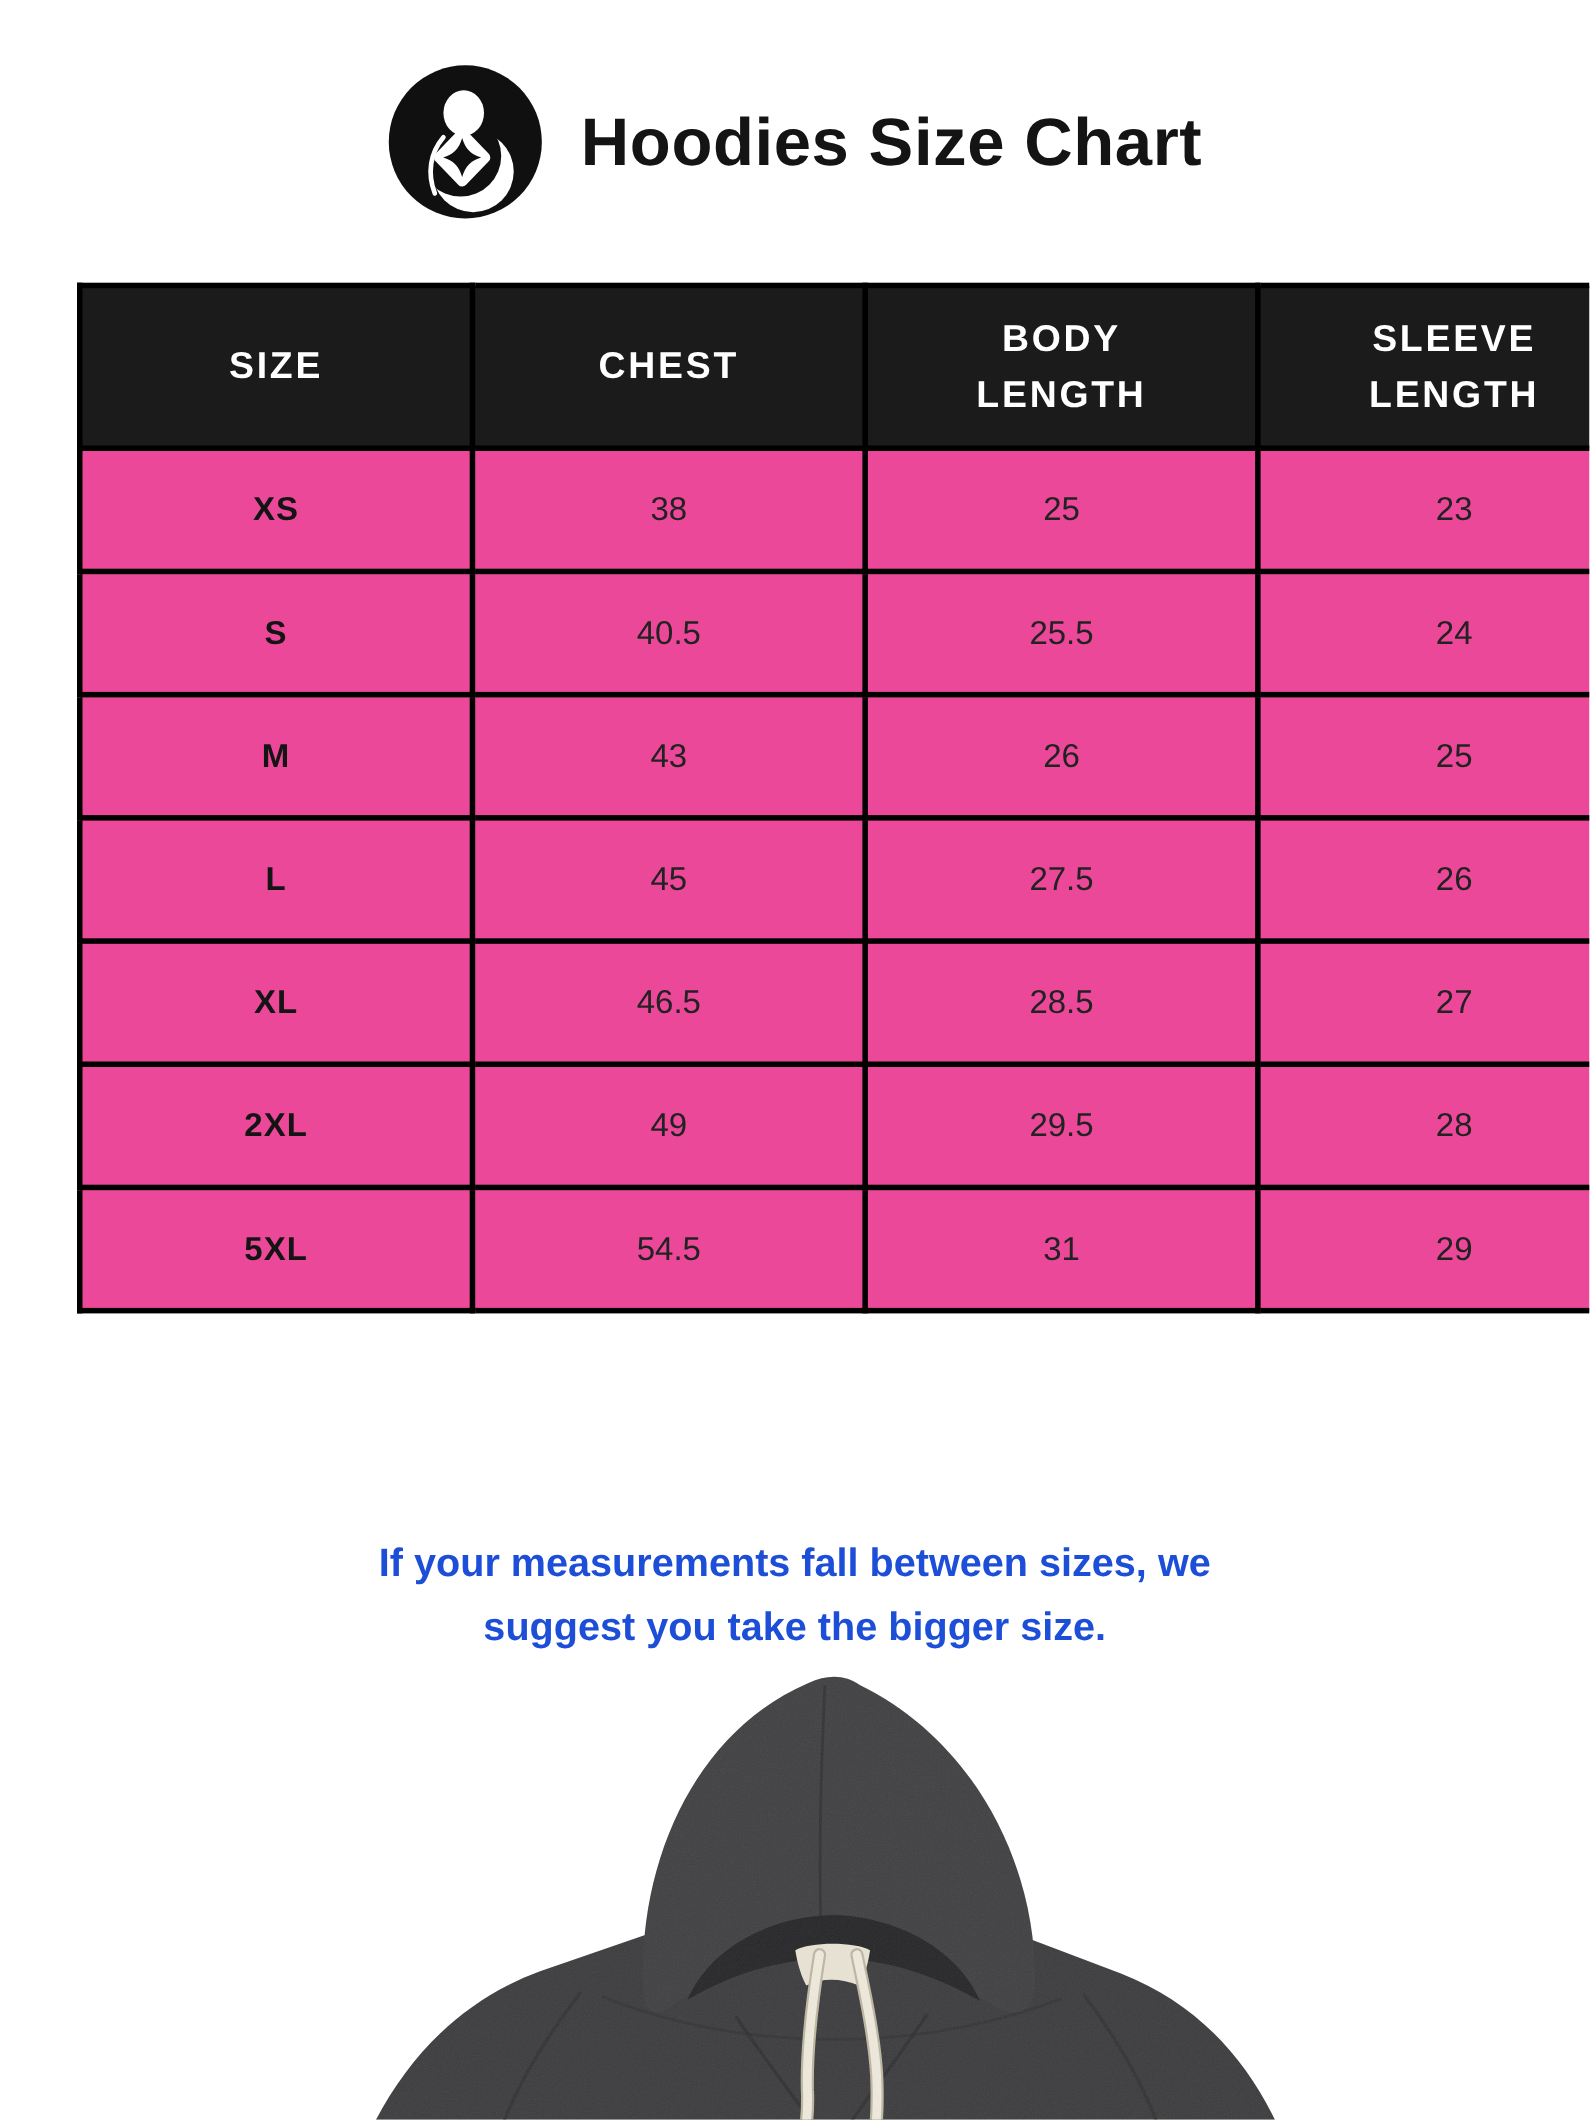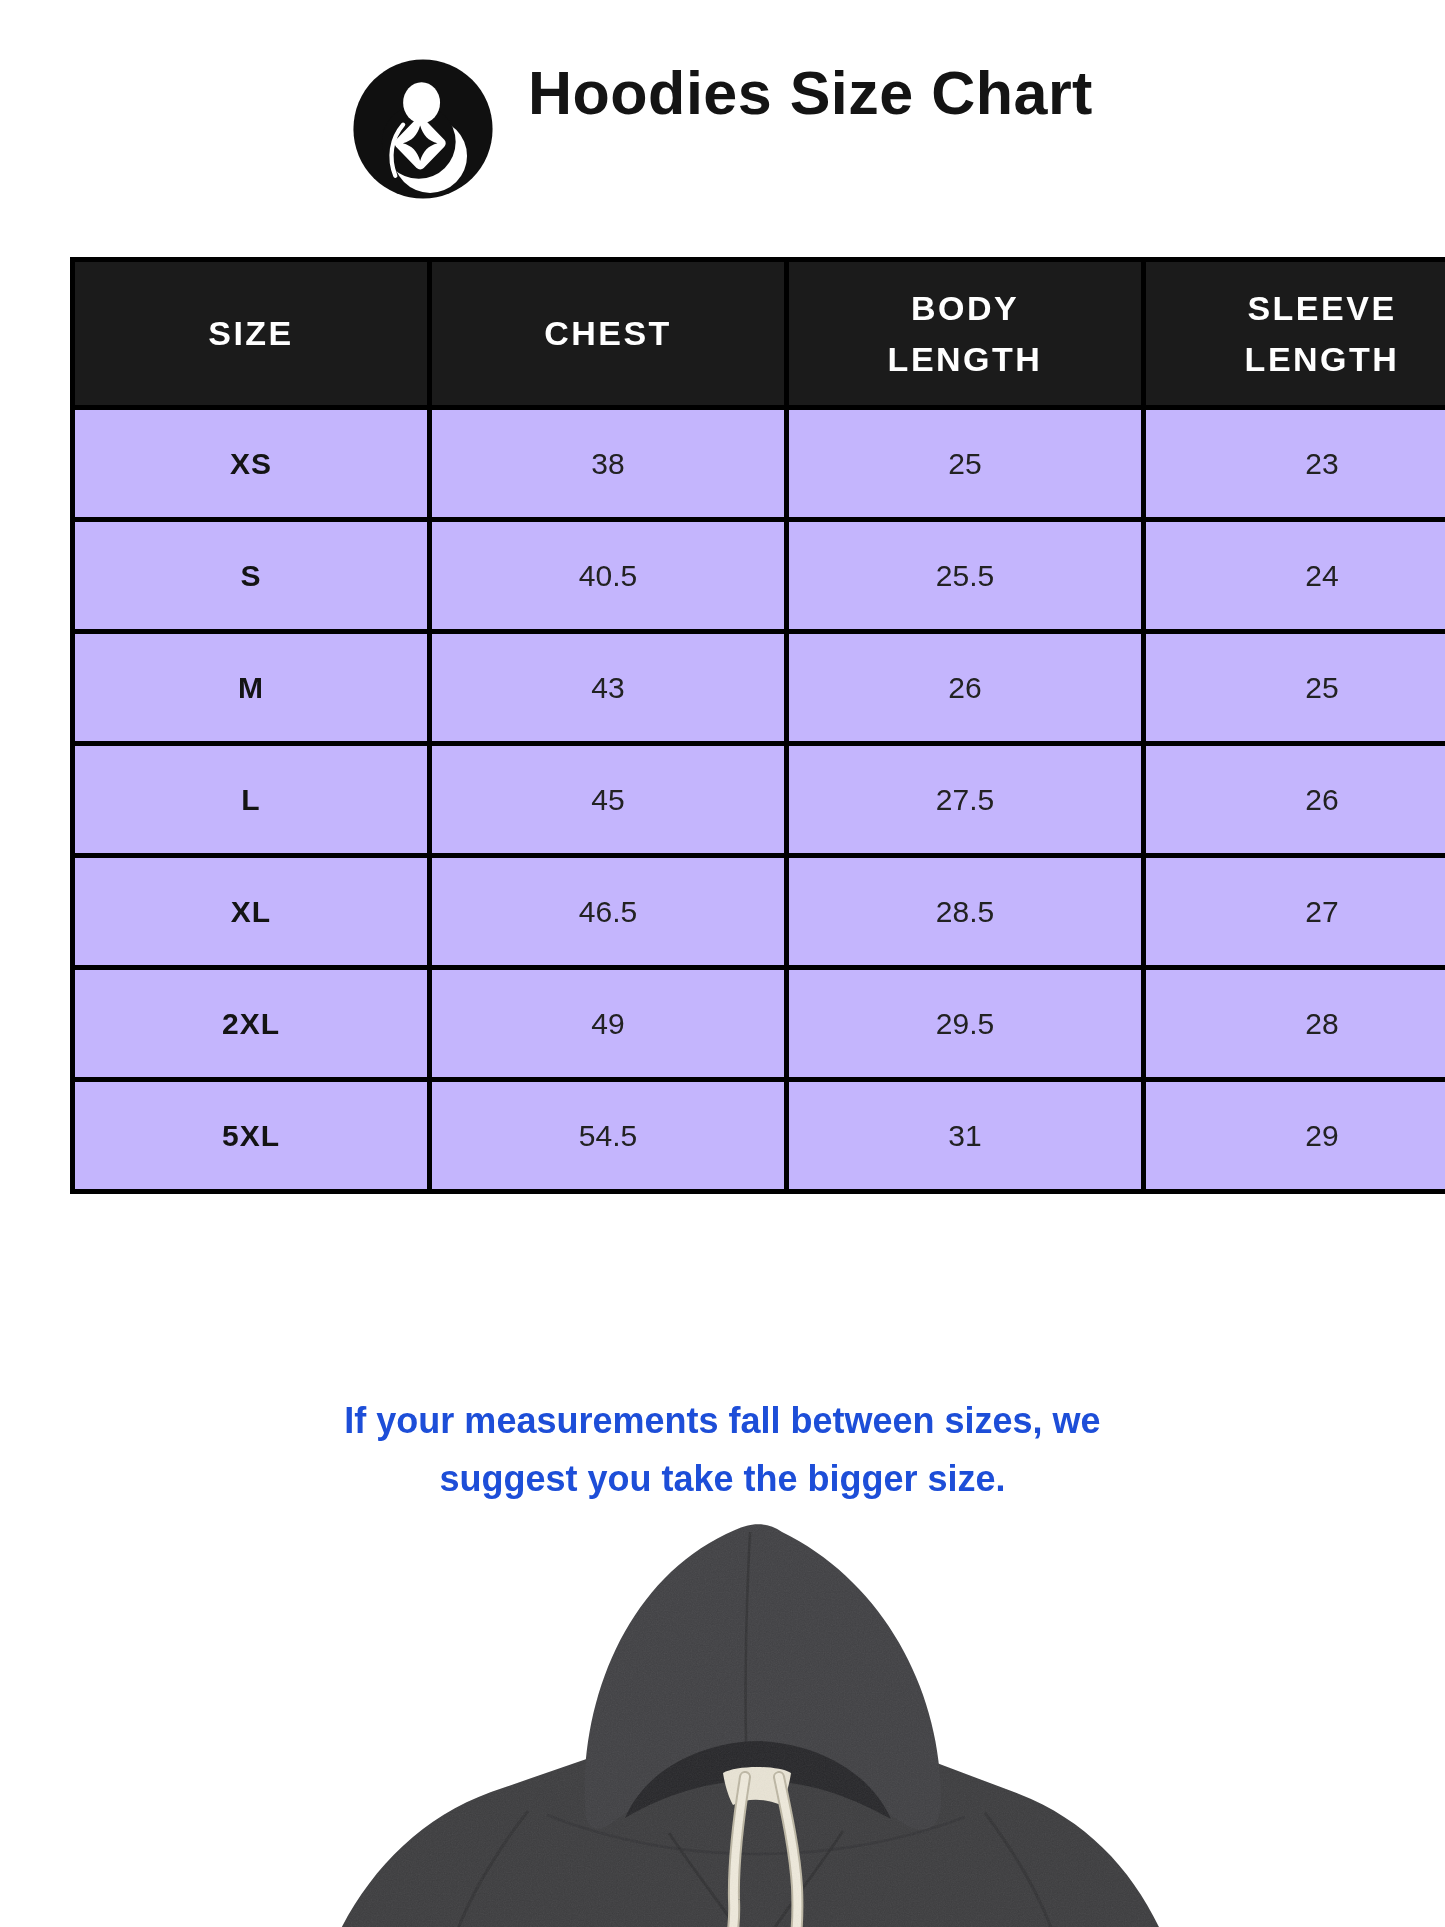--- a/index.html
+++ b/index.html
@@ -13,20 +13,21 @@
     overflow: hidden;
     font-family: "Liberation Sans", "DejaVu Sans", sans-serif;
     color: #1a1a1a;
   }
 
   
   .header {
     position: absolute;
     top: 58px; left: 0; right: 0;
     display: flex;
+    align-items: center;
     justify-content: center;
     gap: 34px;
   }
   .logo { width: 142px; height: 142px; flex: 0 0 auto; }
   .page-title {
     font-size: 61px;
     font-weight: 800;
     letter-spacing: 0.5px;
     color: #141414;
     white-space: nowrap;
@@ -51,21 +52,21 @@
     background: #1b1b1b;
     color: #ffffff;
     height: 148px;
     font-size: 34px;
     font-weight: bold;
     letter-spacing: 2.5px;
     line-height: 1.5;
     white-space: pre-line;
   }
   .size-table td {
-    background: #c4b5fd;
+    background: #ec4899;
     height: 112px;
     font-size: 30px;
     font-weight: normal;
     color: #222222;
   }
   .size-table td.size-cell {
     font-weight: bold;
     color: #141414;
     letter-spacing: 1px;
   }

